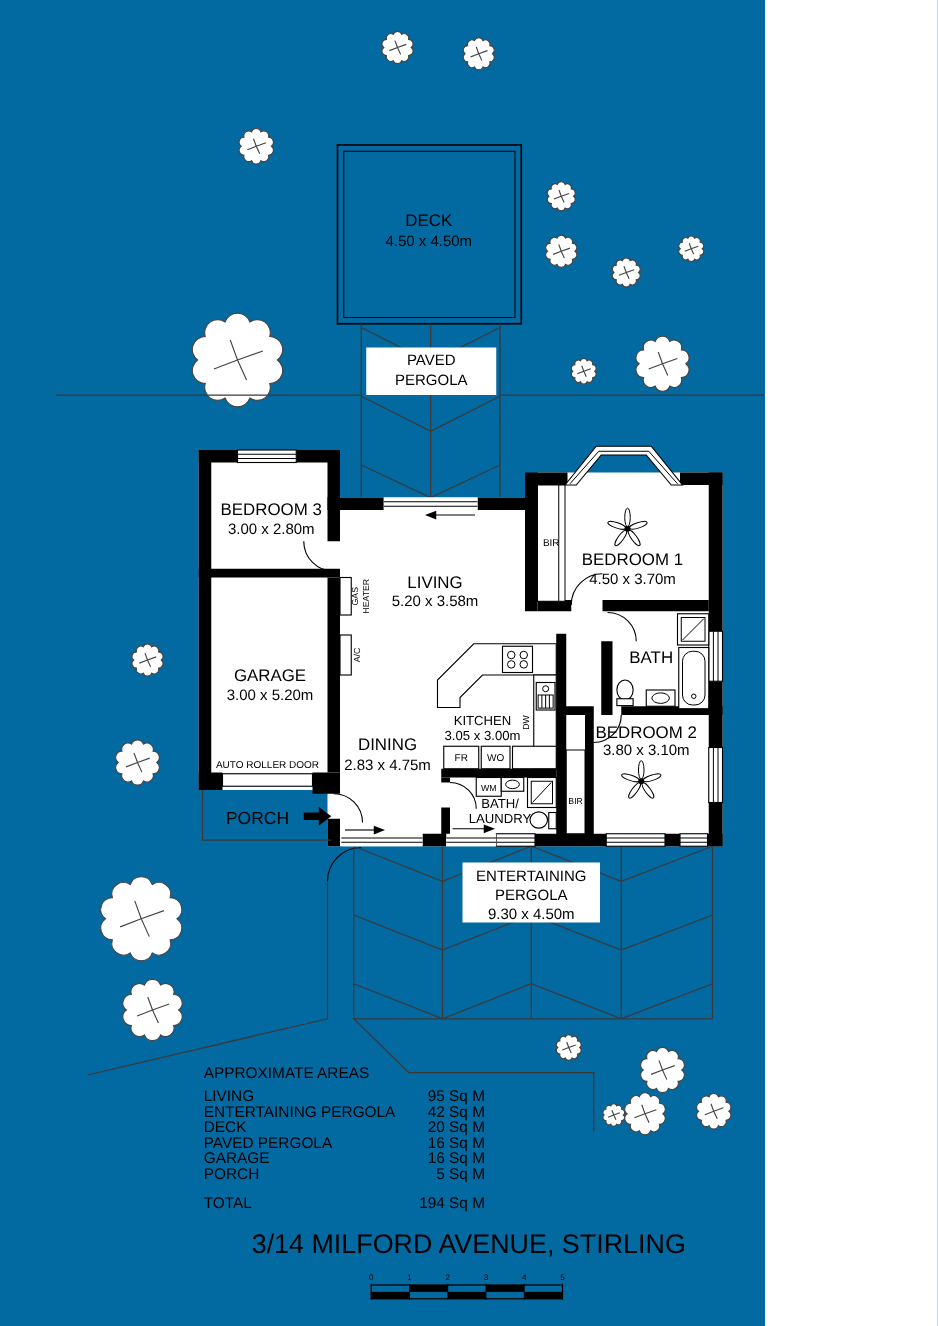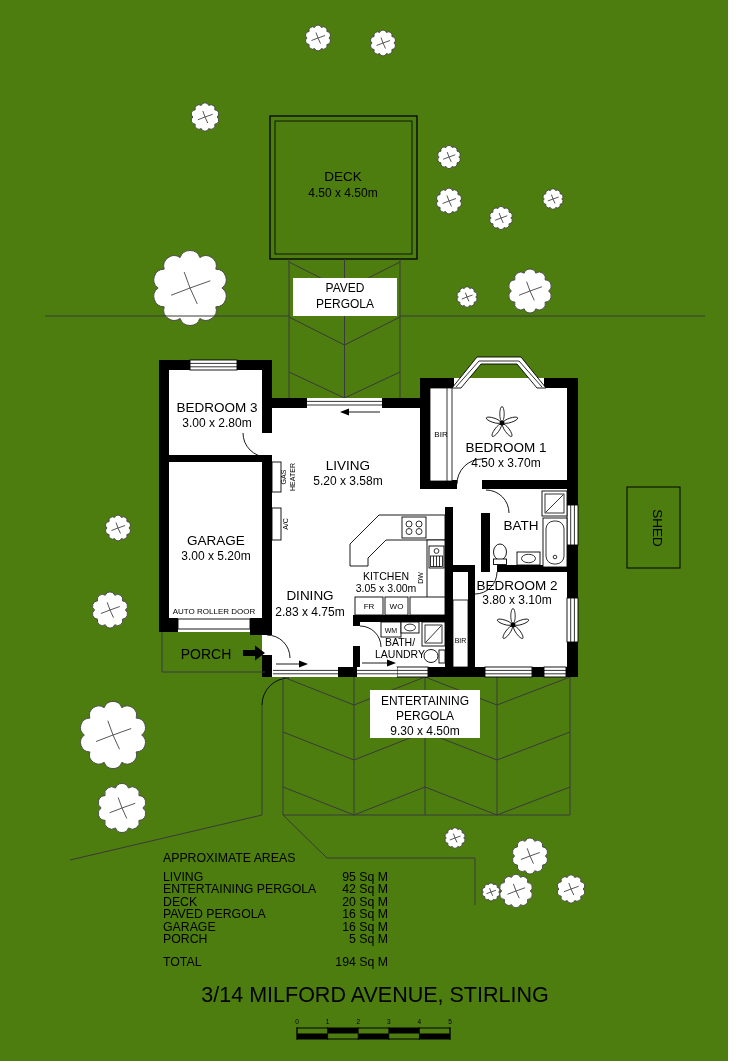--- a/index.html
+++ b/index.html
@@ -1,16 +1,16 @@
 <!DOCTYPE html>
 <html><head>
 <meta charset="utf-8">
 <style>
   html,body{margin:0;padding:0;background:#fff;}
-  .page{position:relative;width:728px;height:1061px;background:#4d7c0f;overflow:hidden;}
+  .page{position:relative;width:612px;height:1061px;background:#0369a1;overflow:hidden;}
   svg{display:block;}
   text{font-family:"Liberation Sans", sans-serif; fill:#000;}
   .rm{font-size:13.5px;} .dm{font-size:12px;} .k{font-size:10.5px;}
   .sm{font-size:8px;} .xs{font-size:7px;} .tbl{font-size:12.3px;}
   .ttl{font-size:21.5px;} .tick{font-size:6.5px;} .pr{font-size:14px;}
   .am{text-anchor:middle;} .as{text-anchor:start;} .ae{text-anchor:end;}
   .wall{fill:#000;stroke:none;}
   .thin{stroke:#3a3a3a;stroke-width:1;fill:none;}
   .fix{stroke:#000;stroke-width:0.9;fill:#fff;}
   .glz{stroke:#000;stroke-width:0.8;fill:none;}

